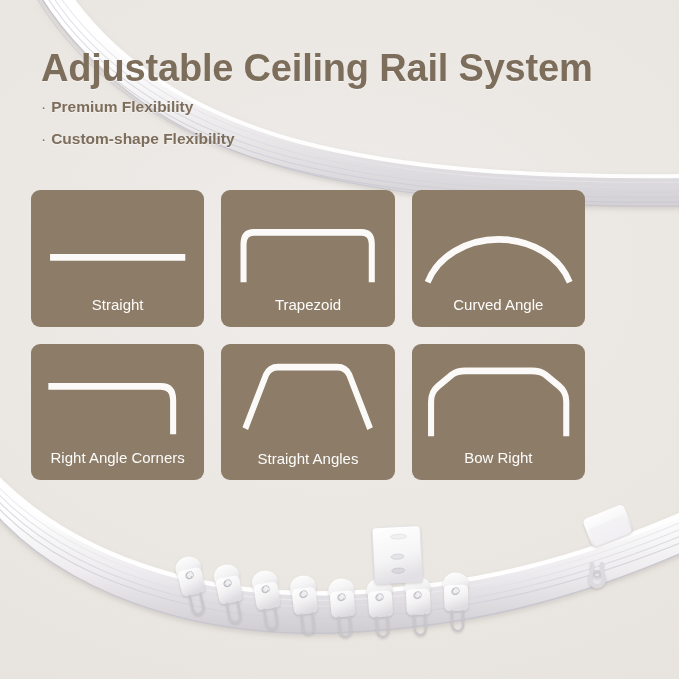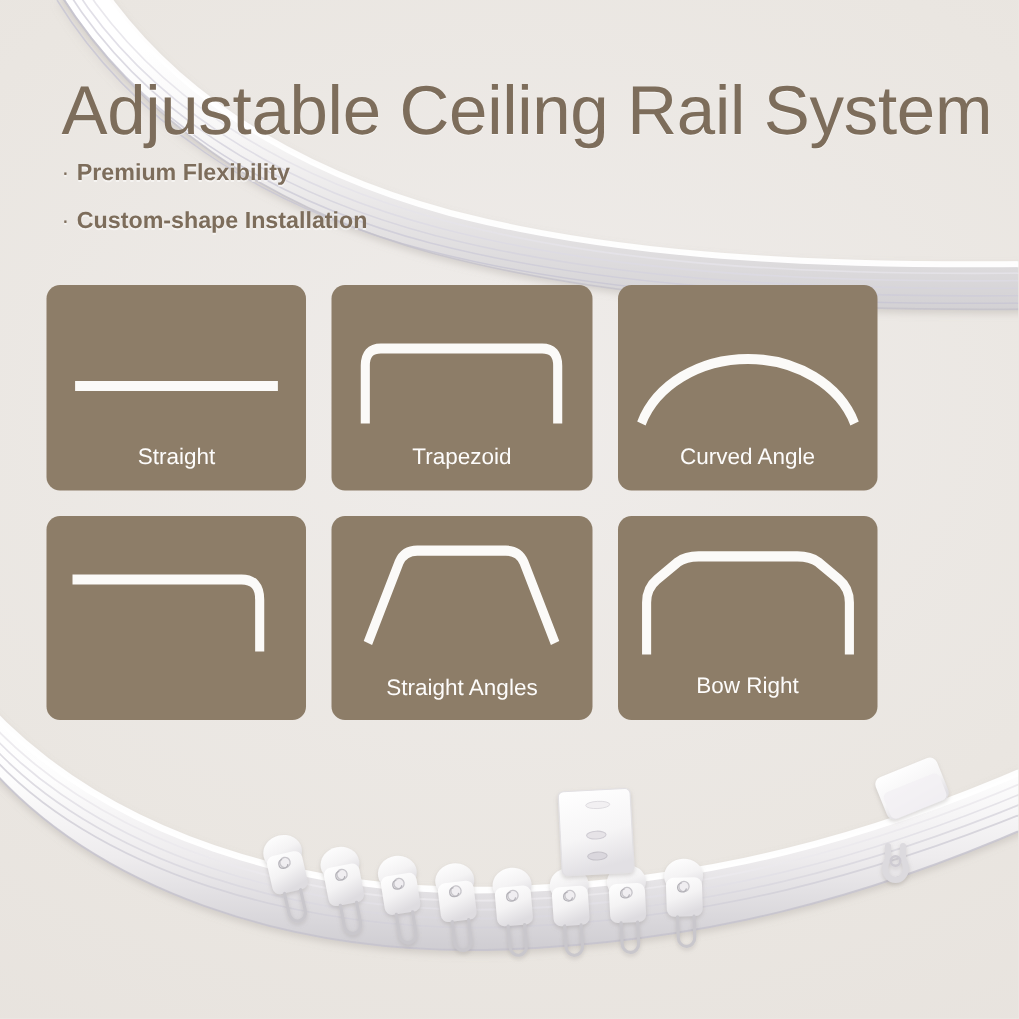--- a/index.html
+++ b/index.html
@@ -36,22 +36,22 @@
   
   .headline-block {
     position: absolute;
     left: 41px;
     top: 48px;
     width: 600px;
     z-index: 20;
   }
 
   .headline {
-    font-size: 46px;
-    font-weight: normal;
+    font-size: 38px;
+    font-weight: bold;
     letter-spacing: -0.2px;
     color: #7d6d5b;
     line-height: 1.1;
     white-space: nowrap;
     text-shadow: 0 1px 0 rgba(255,255,255,0.55);
   }
 
   .bullets {
     margin-top: 9px;
   }
@@ -310,21 +310,21 @@
   </div>
 
   <div class="headline-block">
     <div class="headline">Adjustable Ceiling Rail System</div>
 
     <div class="bullets">
       <div class="bullet">
         <span class="dot">·</span><span>Premium Flexibility</span>
       </div>
       <div class="bullet">
-        <span class="dot">·</span><span>Custom-shape Installation</span>
+        <span class="dot">·</span><span>Custom-shape Flexibility</span>
       </div>
     </div>
   </div>
 
   <div class="shape-grid">
 
     <div class="shape-card single">
       <div class="shape-art">
         <svg viewBox="0 0 200 142" preserveAspectRatio="none">
           <line x1="22" y1="70" x2="178" y2="70" stroke="#fbfaf8" stroke-width="7" stroke-linecap="butt"></line>
@@ -356,20 +356,23 @@
         <span>Curved Angle</span>
       </div>
     </div>
 
     <div class="shape-card single">
       <div class="shape-art">
         <svg viewBox="0 0 200 142" preserveAspectRatio="none">
           <path d="M 20,44 L 150,44 Q 164,44 164,58 L 164,94" fill="none" stroke="#fbfaf8" stroke-width="7" stroke-linecap="butt" stroke-linejoin="round"></path>
         </svg>
       </div>
+      <div class="shape-label">
+        <span>Right Angle Corners</span>
+      </div>
     </div>
 
     <div class="shape-card">
       <div class="shape-art">
         <svg viewBox="0 0 200 142" preserveAspectRatio="none">
           <path d="M 28,88 L 52,32 Q 56,24 66,24 L 134,24 Q 144,24 148,32 L 172,88" fill="none" stroke="#fbfaf8" stroke-width="7" stroke-linecap="butt" stroke-linejoin="round"></path>
         </svg>
       </div>
       <div class="shape-label">
         <span>Straight Angles</span>

